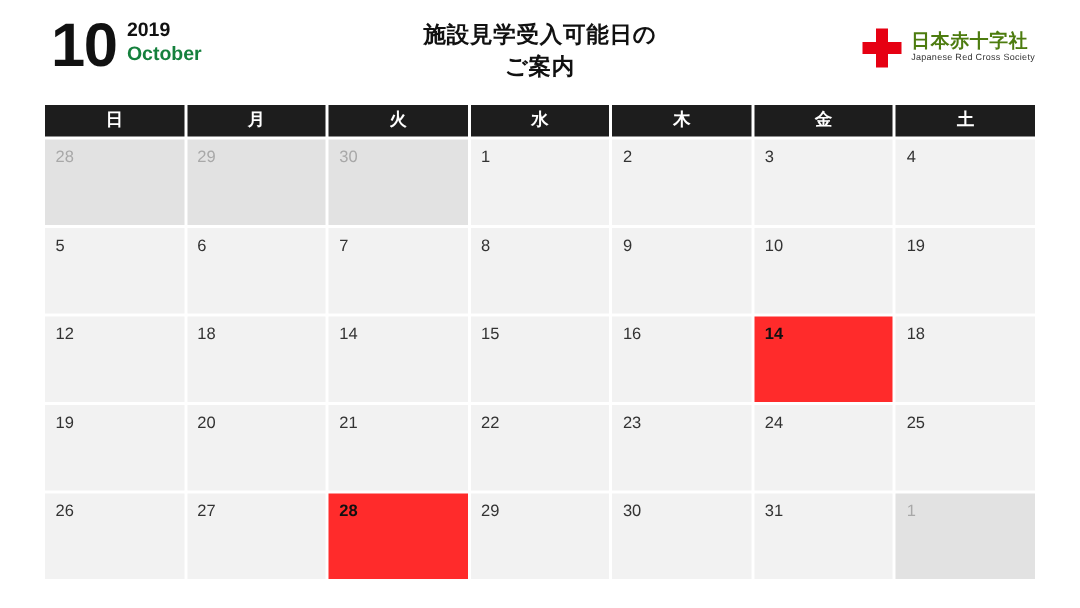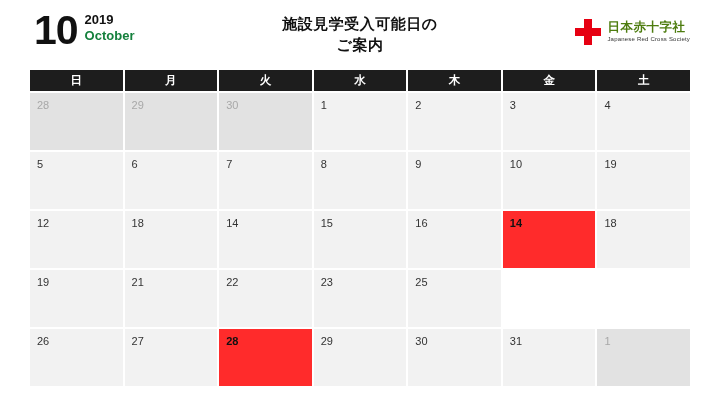--- a/index.html
+++ b/index.html
@@ -288,27 +288,33 @@
           </div>
           <div class="day">
             <span class="num">18</span>
           </div>
         </div>
         <div class="week">
           <div class="day">
             <span class="num">19</span>
           </div>
           <div class="day">
+            <span class="num">20</span>
+          </div>
+          <div class="day">
             <span class="num">21</span>
           </div>
           <div class="day">
             <span class="num">22</span>
           </div>
           <div class="day">
             <span class="num">23</span>
+          </div>
+          <div class="day">
+            <span class="num">24</span>
           </div>
           <div class="day">
             <span class="num">25</span>
           </div>
         </div>
         <div class="week">
           <div class="day">
             <span class="num">26</span>
           </div>
           <div class="day">

